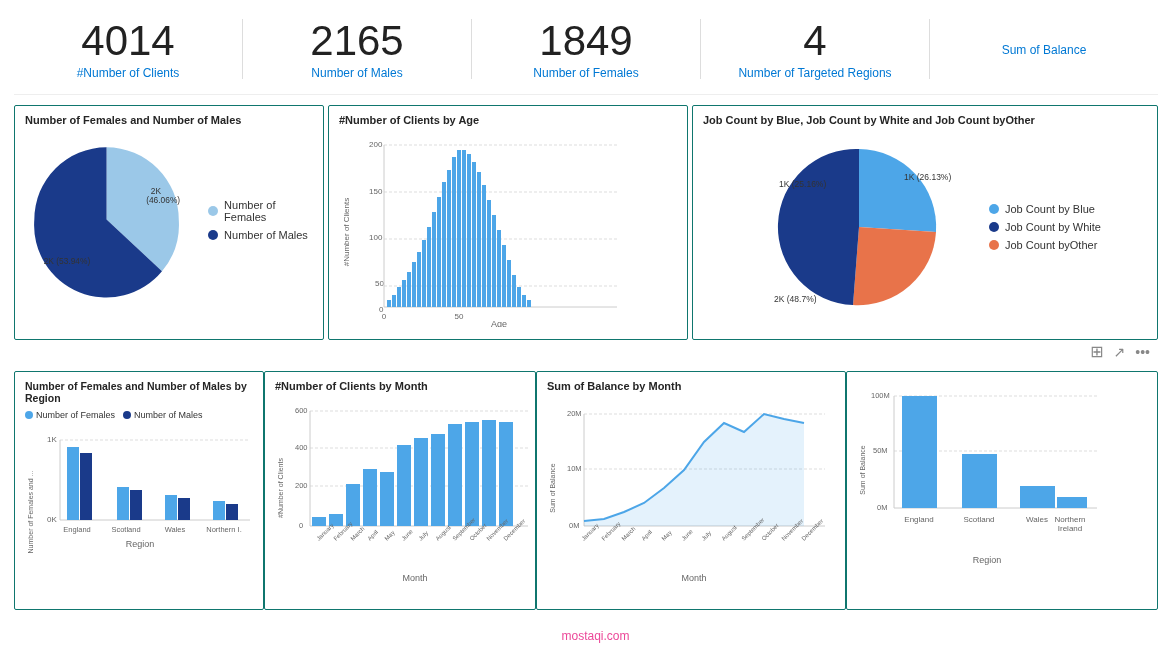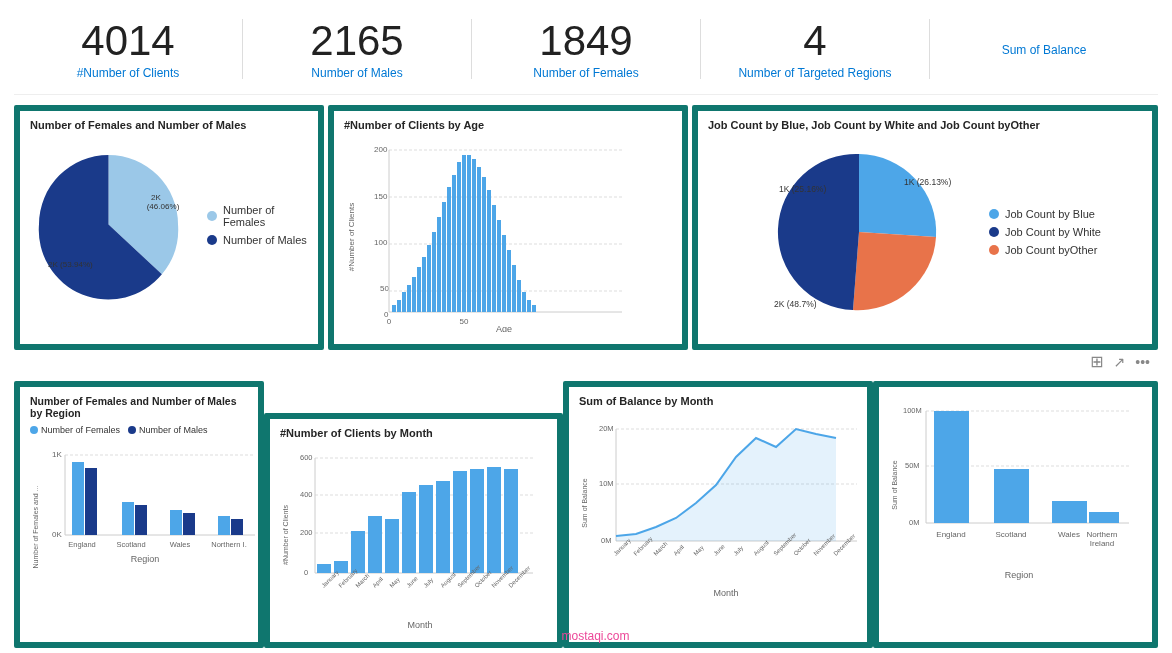--- a/index.html
+++ b/index.html
@@ -50,21 +50,21 @@
 
     
     .charts-row {
       display: flex;
       margin-top: 10px;
       gap: 4px;
     }
 
     .chart-panel {
       background: #fff;
-      border: 6px solid #0f766e;
+      border: 1px solid #0f766e;
       border-radius: 2px;
       padding: 8px 10px;
       position: relative;
     }
 
     .chart-title {
       font-size: 11px;
       font-weight: 600;
       color: #252525;
       margin-bottom: 6px;
@@ -120,23 +120,22 @@
       display: flex;
       margin-top: 8px;
     }
 
     .panel-region-gender {
       width: 250px;
       min-height: 235px;
     }
 
     .panel-month-clients {
-      width: 299px;
+      width: 272px;
       min-height: 235px;
-      margin-top: 32px;
     }
 
     .panel-balance-month {
       width: 310px;
       min-height: 235px;
     }
 
     .panel-balance-region {
       flex: 1;
       min-height: 235px;

